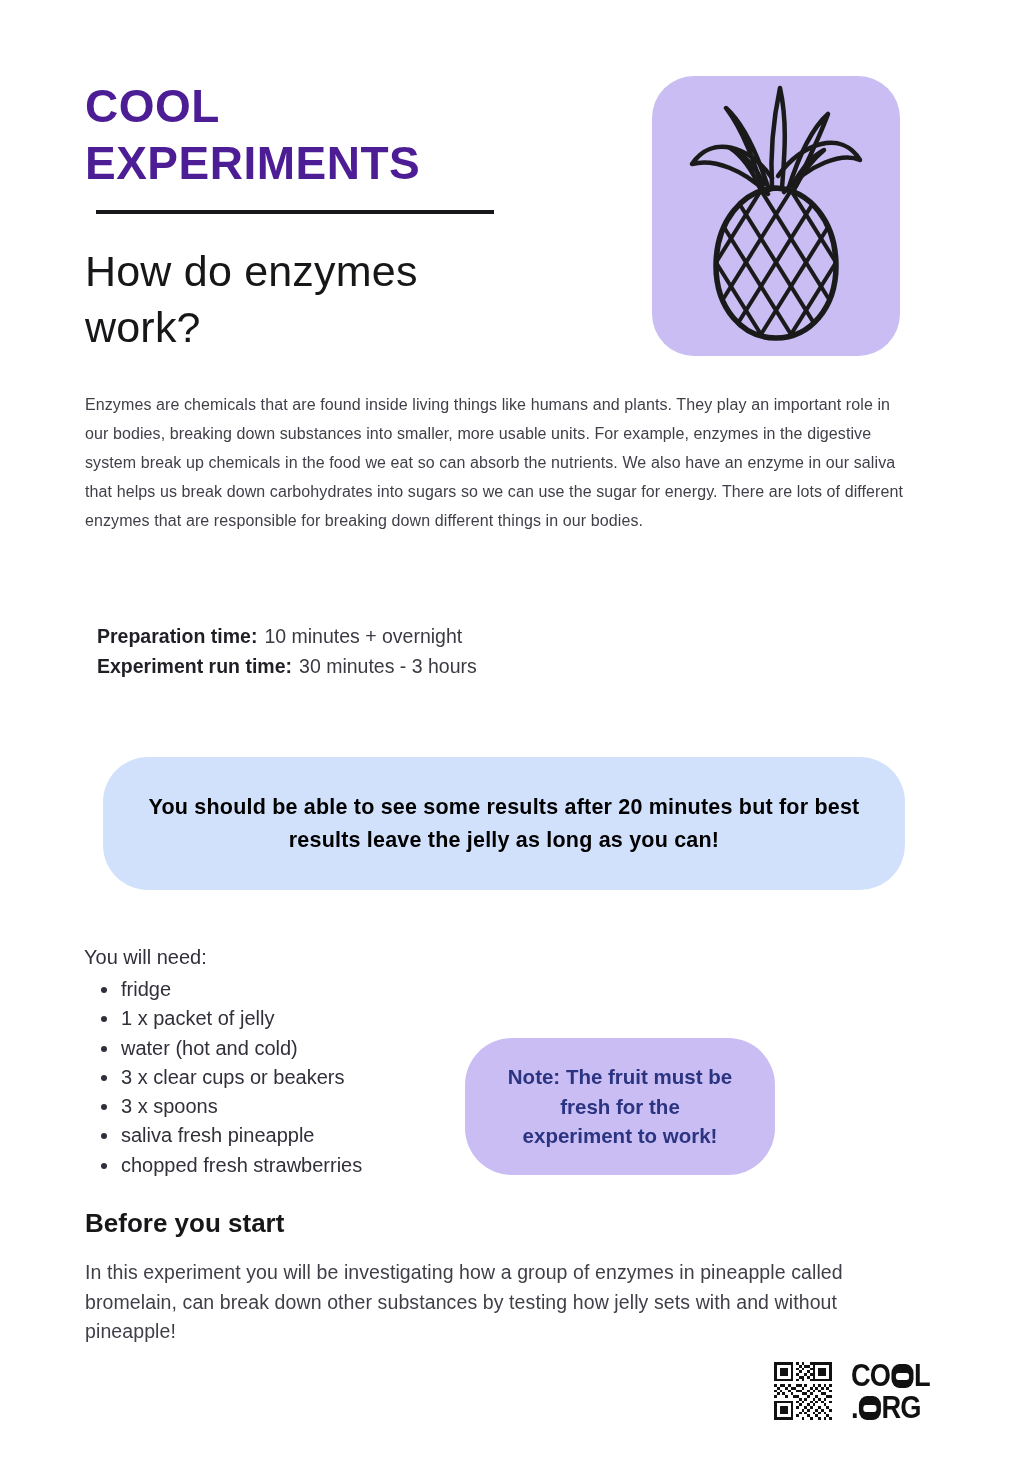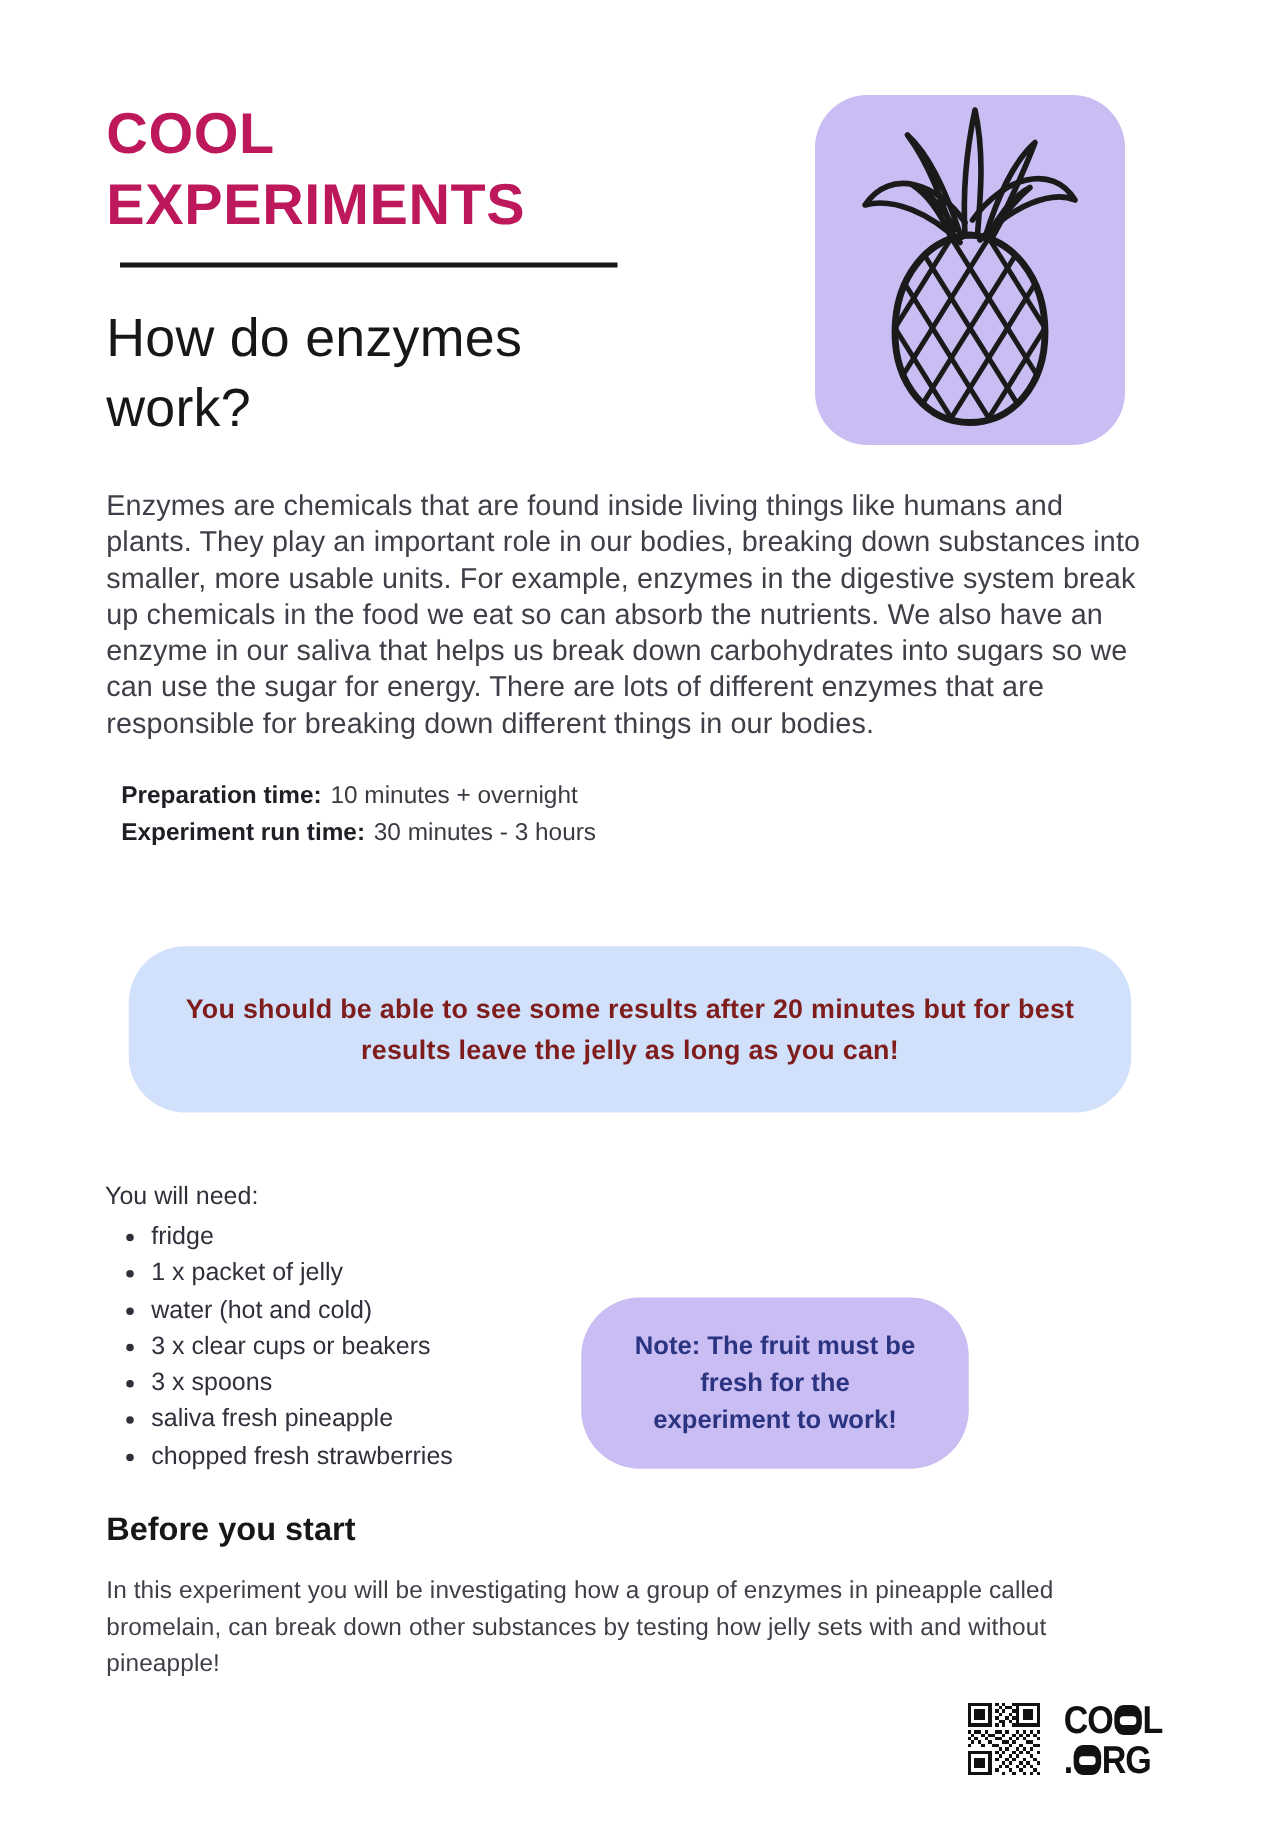--- a/index.html
+++ b/index.html
@@ -6,21 +6,21 @@
   body { background:#ffffff; font-family:"Liberation Sans", sans-serif; }
   .page {
     position:relative; width:1016px; height:1458px;
     background:#ffffff; overflow:hidden; margin:0 auto;
   }
 
   
   .brand-title {
     position:absolute; left:85px; top:78px;
     font-size:46px; line-height:57px; font-weight:700;
-    color:#be185d; letter-spacing:0.5px;
+    color:#4c1d95; letter-spacing:0.5px;
   }
   .brand-title span { display:block; }
   .title-divider {
     position:absolute; left:96px; top:210px;
     width:398px; height:4px; background:#171719;
   }
   .page-title {
     position:absolute; left:85px; top:243px;
     font-size:43px; line-height:56px; font-weight:400;
     color:#171719; letter-spacing:0.2px;
@@ -30,41 +30,41 @@
   .pineapple-panel {
     position:absolute; left:652px; top:76px;
     width:248px; height:280px; border-radius:42px;
     background:#c9bdf3;
   }
   .pineapple-panel svg { display:block; width:100%; height:100%; }
 
   
   .intro {
     position:absolute; left:85px; top:390px; width:828px;
-    font-size:23px; line-height:29px; color:#3f3f48;
+    font-size:16px; line-height:29px; color:#3f3f48;
     letter-spacing:0.1px;
   }
 
   
   .times { position:absolute; left:85px; top:622px; }
   .time-row { font-size:19.5px; line-height:29.5px; color:#3a3a42; }
   .time-row b { color:#1f1f26; font-weight:700;margin-left:12px; }
   .time-row .time-value { margin-left:7px; }
 
   
   .callout {
     position:absolute; left:103px; top:757px;
     width:802px; height:133px; border-radius:45px;
     background:#d2e1fb;
     display:flex; align-items:center; justify-content:center;
     text-align:center; padding:0 42px;
   }
   .callout p {
     font-size:21.5px; line-height:33px; font-weight:700;
-    color:#7f1d1d; letter-spacing:0.2px;
+    color:#000000; letter-spacing:0.2px;
   }
 
   
   .need-heading {
     position:absolute; left:84px; top:944px;
     font-size:20px; line-height:26px; color:#30303a;
   }
   .need-list {
     position:absolute; left:85px; top:975px;
     list-style:none; width:380px;

